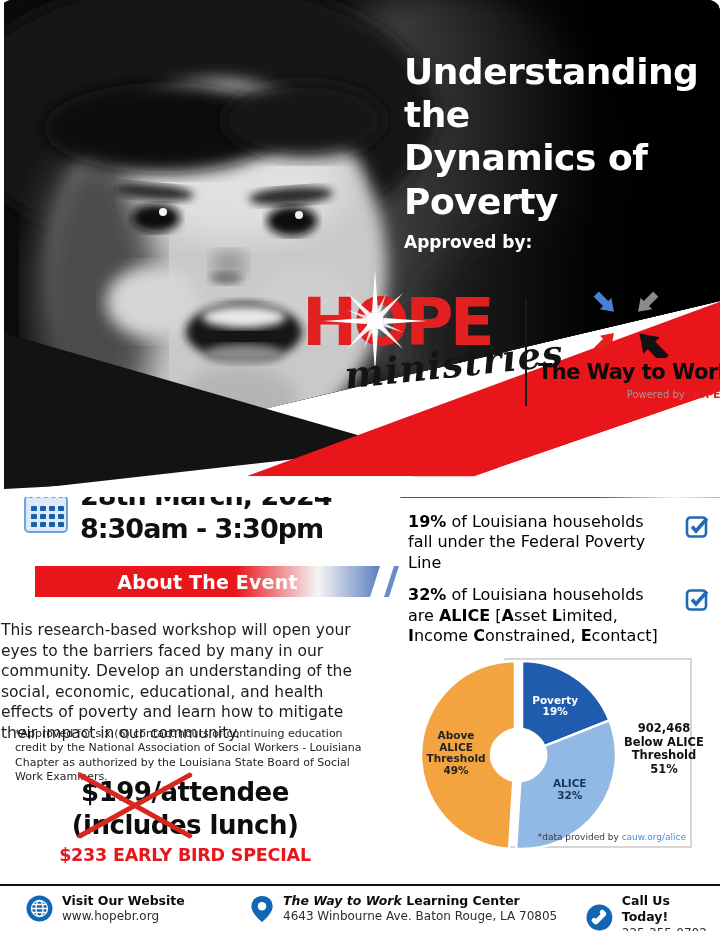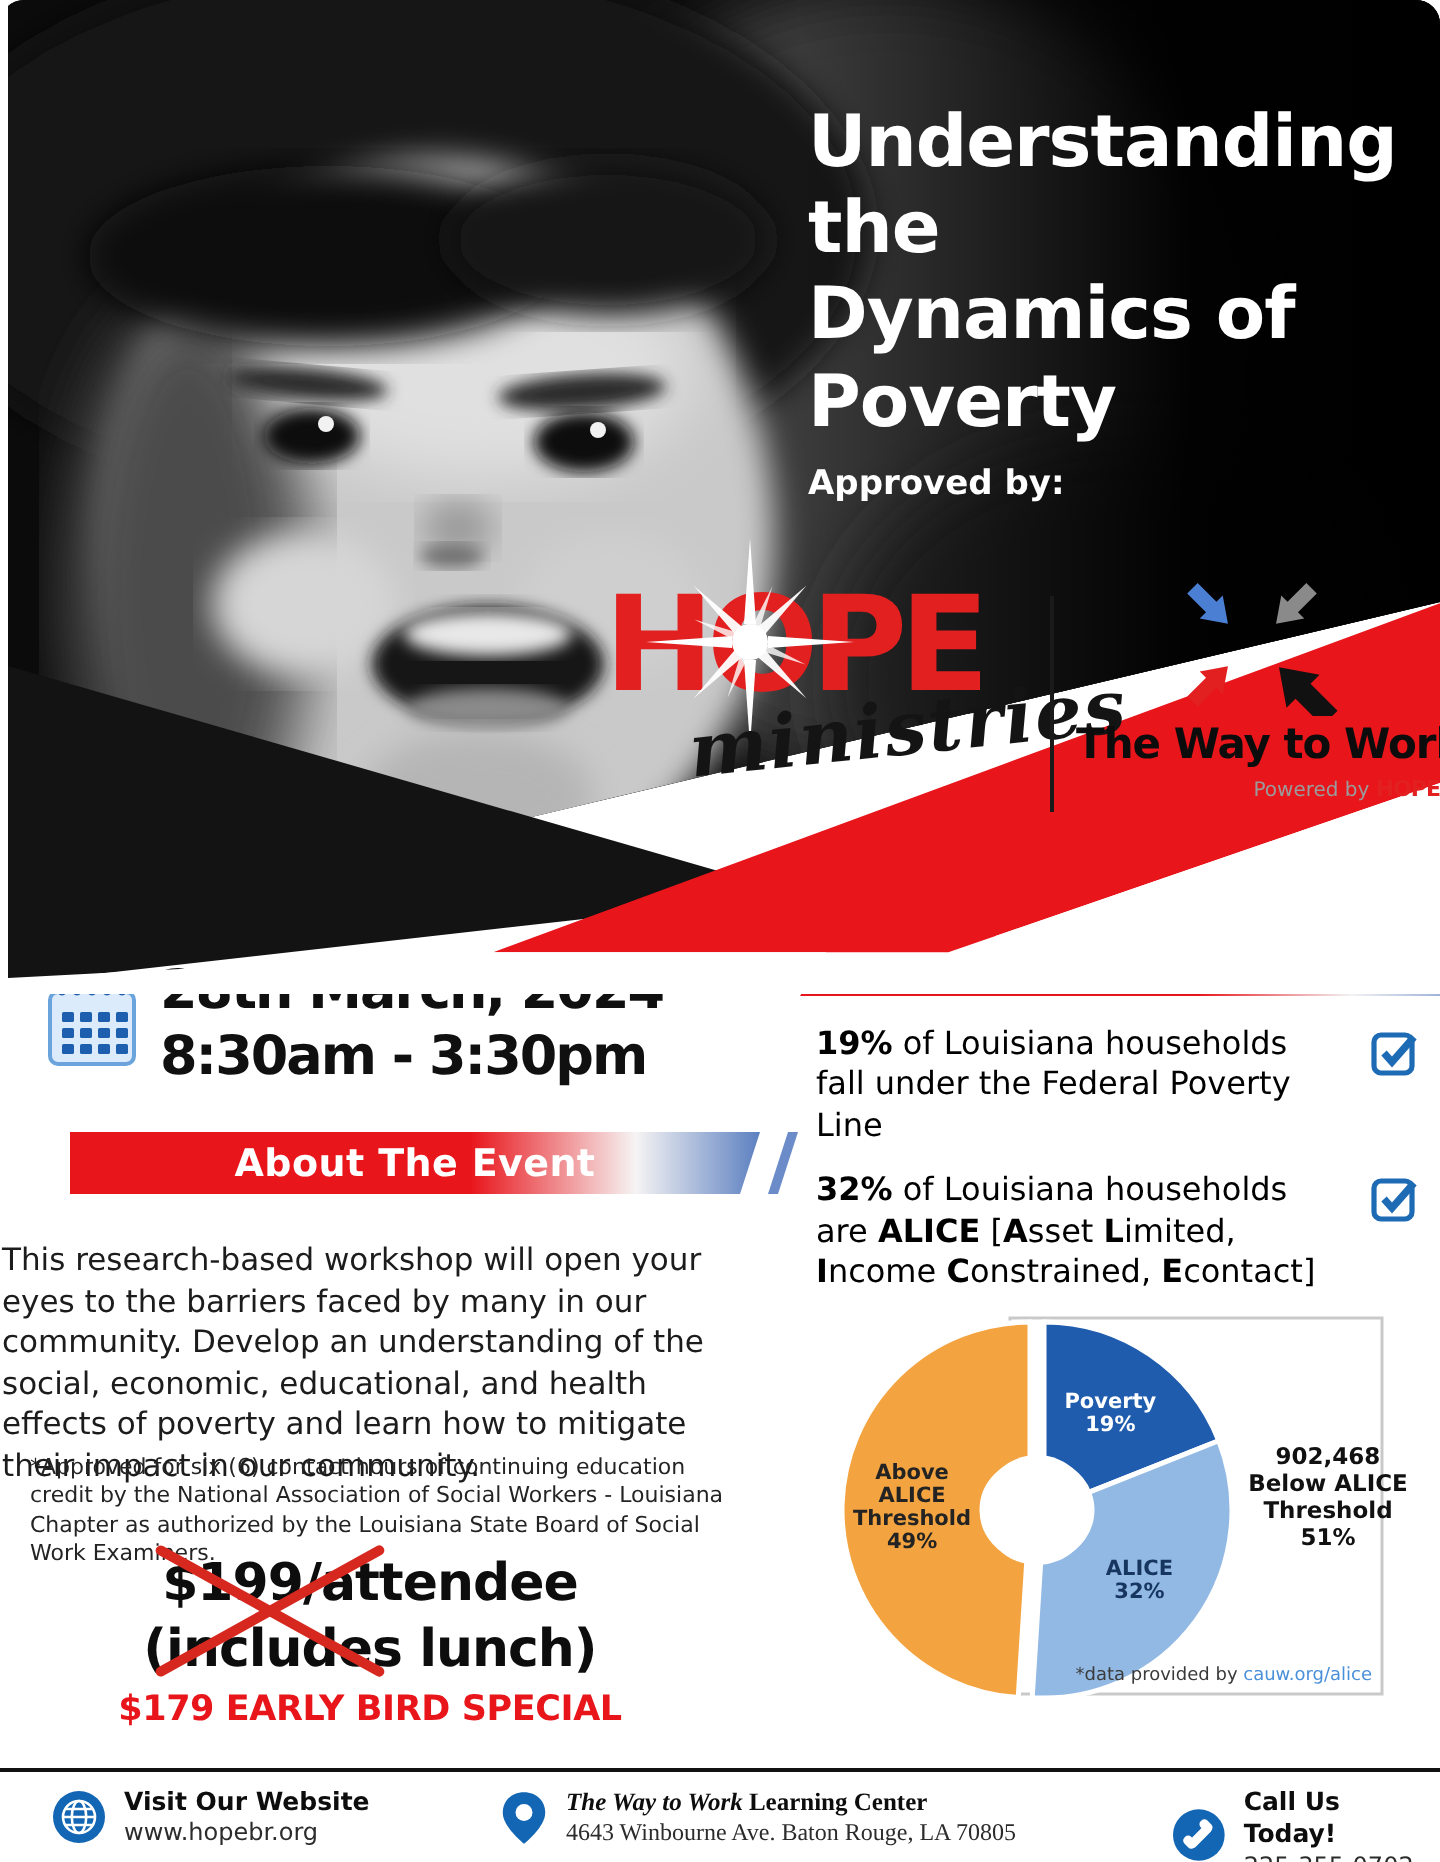--- a/index.html
+++ b/index.html
@@ -62,21 +62,21 @@
   .dyk-bar span{color:#fff;font-size:19px;font-weight:800;}
   .facts{position:absolute;left:408px;top:512px;width:302px;}
   .fact-row{display:flex;justify-content:space-between;gap:10px;margin-bottom:12px;}
   .fact-text{width:252px;font-size:16px;line-height:1.28;color:#000000;}
   .fact-text .b{font-weight:800;}
   .fact-check{flex-shrink:0;margin-top:2px;}
   .chart-wrap{position:absolute;left:402px;top:652px;width:318px;height:202px;}
   
   .footer{position:absolute;left:0;top:884px;width:720px;height:47px;background:#fff;border-top:2.5px solid #111;}
   .f-sec{position:absolute;top:7px;display:flex;align-items:center;gap:9px;}
-  .f-web{left:26px;align-items:center;} .f-loc{left:250px;font-family:Liberation Serif, serif;} .f-call{left:586px;}
+  .f-web{left:26px;align-items:center;} .f-loc{left:250px;} .f-call{left:586px;}
   .f-label{font-size:12.5px;font-weight:800;color:#0d0d0d;line-height:1.3;}
   .f-label .it{font-style:italic;}
   .f-value{font-size:12px;color:#2c2c2c;line-height:1.3;}
 </style>
 </head>
 <body>
 
 <div class="page">
 
   <div class="hero">
@@ -212,21 +212,21 @@
   <div class="about-piece"></div>
 
   <div class="description">This research-based workshop will open your eyes to the barriers faced by many in our community. Develop an understanding of the social, economic, educational, and health effects of poverty and learn how to mitigate their impact in our community.</div>
   <div class="footnote">*Approved for six (6) contact hours of continuing education credit by the National Association of Social Workers - Louisiana Chapter as authorized by the Louisiana State Board of Social Work Examiners.</div>
 
   <div class="price">
     <div class="price-main">$199/attendee</div>
     <div class="price-main">(includes lunch)</div>
     <div class="xmark"></div>
   </div>
-  <div class="price-special">$179 EARLY BIRD SPECIAL</div>
+  <div class="price-special">$233 EARLY BIRD SPECIAL</div>
 
   <div class="dyk-bar">
     <span>Did You Know?</span>
   </div>
 
   <div class="facts" id="facts">
       <div class="fact-row">
         <div class="fact-text"><span class="b">19%</span><span> of Louisiana households fall under the Federal Poverty Line</span></div>
     <svg class="fact-check" width="25" height="25" viewBox="0 0 25 25">
       <rect x="2" y="3.5" width="19" height="19" rx="3.5" fill="#fff" stroke="#1e6bb5" stroke-width="2.6"></rect>

